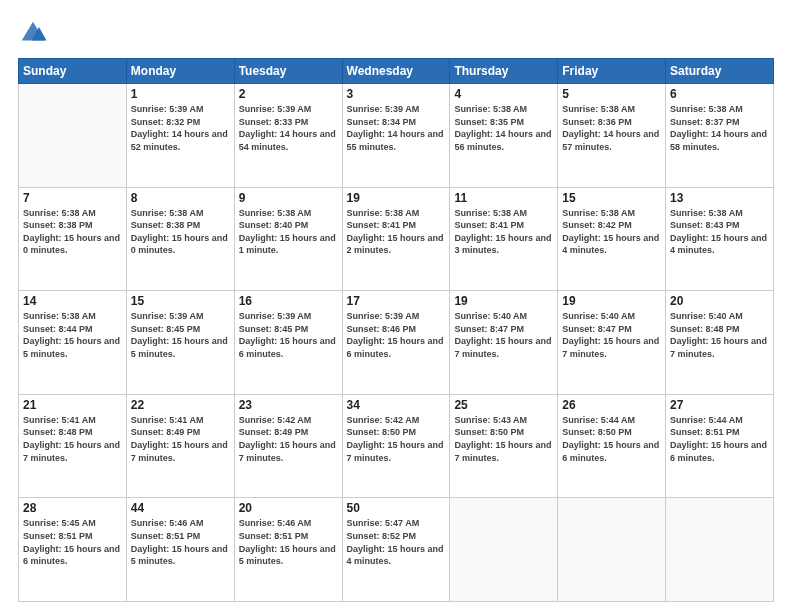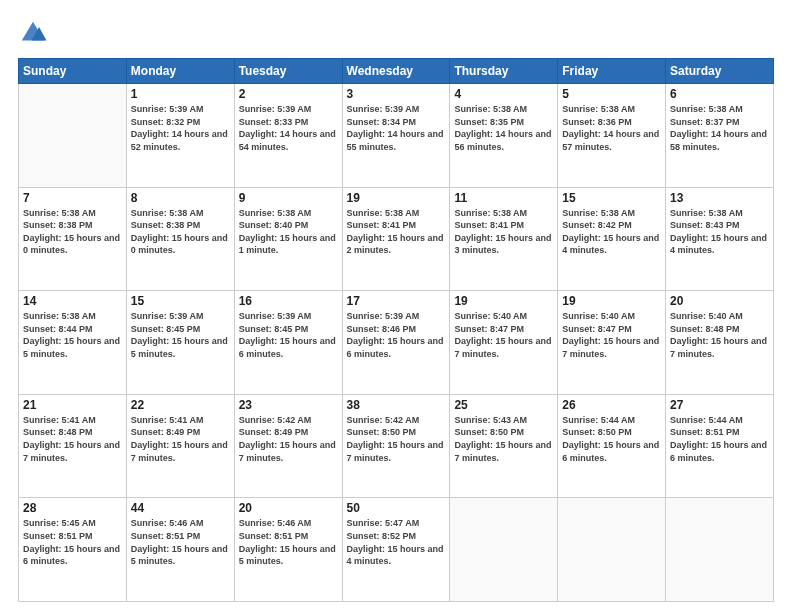--- a/index.html
+++ b/index.html
@@ -231,21 +231,21 @@
           </td>
           <td>
             <span class="day-number">22</span>
             <div class="day-info">Sunrise: 5:41 AM<br>Sunset: 8:49 PM<br>Daylight: 15 hours and 7 minutes.</div>
           </td>
           <td>
             <span class="day-number">23</span>
             <div class="day-info">Sunrise: 5:42 AM<br>Sunset: 8:49 PM<br>Daylight: 15 hours and 7 minutes.</div>
           </td>
           <td>
-            <span class="day-number">38</span>
+            <span class="day-number">34</span>
             <div class="day-info">Sunrise: 5:42 AM<br>Sunset: 8:50 PM<br>Daylight: 15 hours and 7 minutes.</div>
           </td>
           <td>
             <span class="day-number">25</span>
             <div class="day-info">Sunrise: 5:43 AM<br>Sunset: 8:50 PM<br>Daylight: 15 hours and 7 minutes.</div>
           </td>
           <td>
             <span class="day-number">26</span>
             <div class="day-info">Sunrise: 5:44 AM<br>Sunset: 8:50 PM<br>Daylight: 15 hours and 6 minutes.</div>
           </td>

